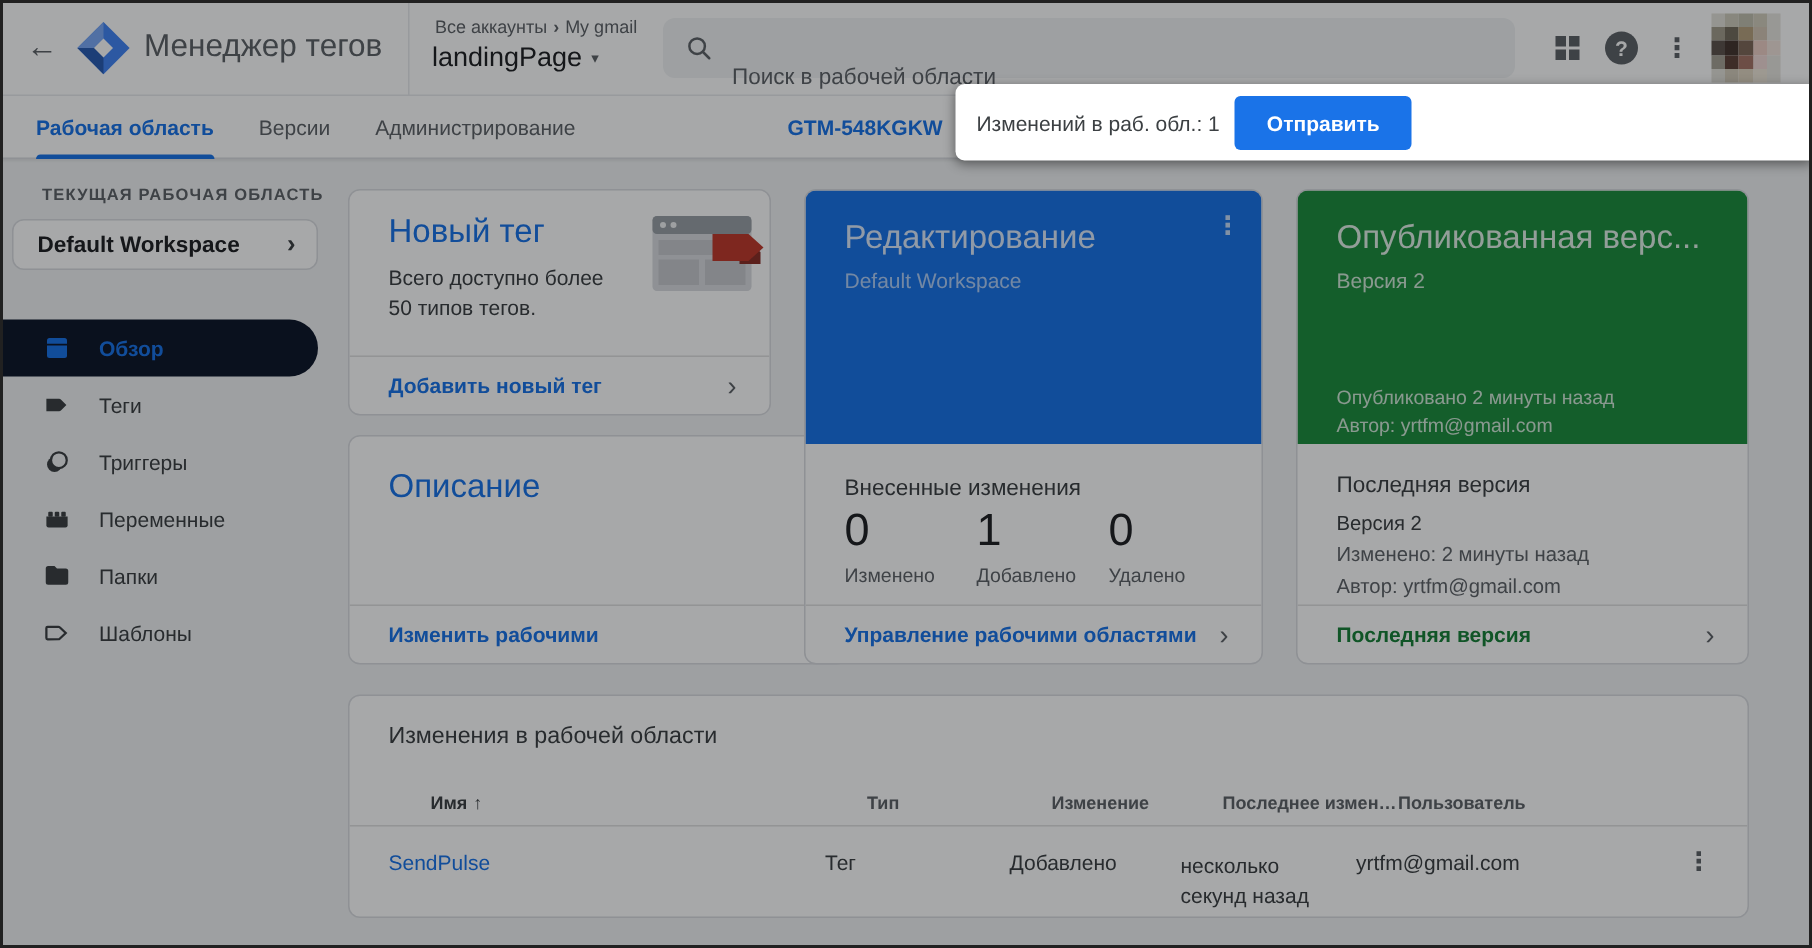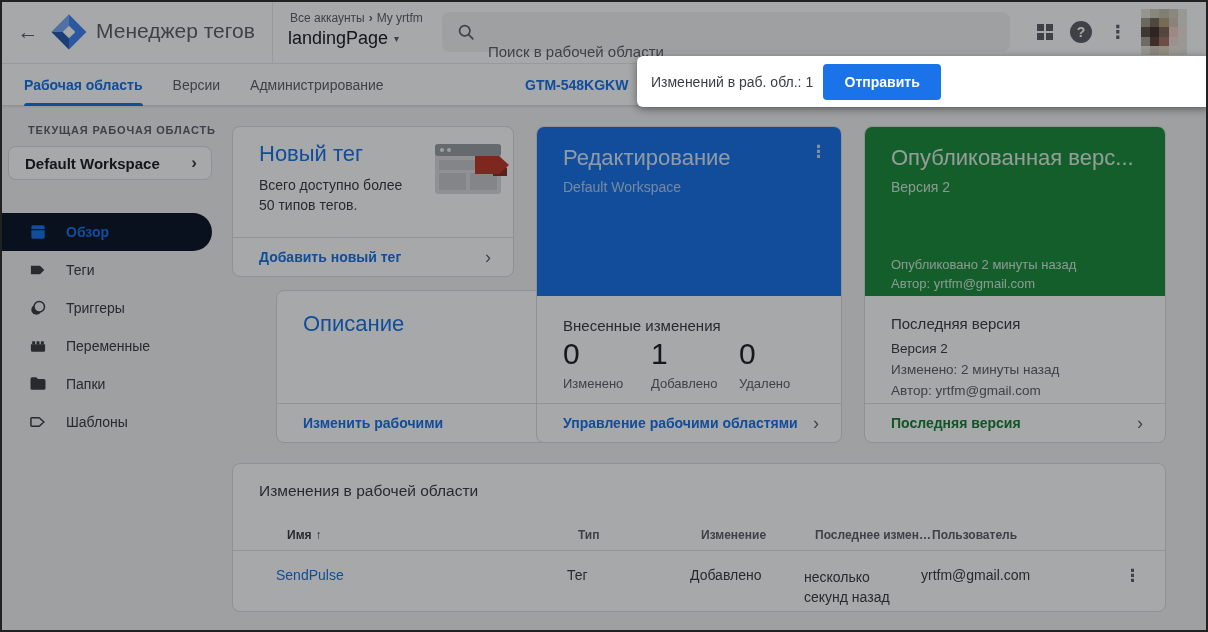--- a/index.html
+++ b/index.html
@@ -52,21 +52,21 @@
   .card-footer { position:absolute; left:0; right:0; bottom:0; height:39px; border-top:1px solid #e0e0e0; display:flex; align-items:center; justify-content:space-between; padding:0 22px 0 26px; cursor:pointer; }
   .card-footer .flink { font-size:14px; font-weight:bold; color:var(--accent-blue,#1a73e8); }
   .card-footer .chev { font-size:18px; color:#5f6368; }
   .card-title-blue { font-size:22px; color:var(--accent-blue,#1a73e8); }
 
   .card-newtag { left:232px; top:126px; width:282px; height:151px; }
   .card-newtag .card-title-blue { position:absolute; left:26px; top:14px; }
   .card-newtag .body-text { position:absolute; left:26px; top:48px; width:152px; font-size:14px; line-height:20px; color:#3c4043; }
   .card-newtag .illo { position:absolute; left:200px; top:13px; }
 
-  .card-desc { left:232px; top:290px; width:334px; height:153px;margin-left:44px; }
+  .card-desc { left:232px; top:290px; width:334px; height:153px; }
   .card-desc .card-title-blue { position:absolute; left:26px; top:20px; }
 
   .card-edit { left:536px; top:126px; width:306px; height:317px; }
   .blue-top { position:absolute; left:0; top:0; right:0; height:169px; background:var(--accent-blue,#1a73e8); }
   .blue-top .bt-title { position:absolute; left:26px; top:18px; font-size:22px; color:rgba(255,255,255,0.85); }
   .blue-top .bt-sub { position:absolute; left:26px; top:52px; font-size:14px; color:rgba(255,255,255,0.65); }
   .blue-top .kebab { position:absolute; right:14px; top:14px; color:rgba(255,255,255,0.75); font-size:17px; font-weight:bold; cursor:pointer; }
   .changes-title { position:absolute; left:26px; top:190px; font-size:15px; color:#3c4043; }
   .stats { position:absolute; left:26px; top:210px; display:flex; }
   .stat { width:88px; }
@@ -89,21 +89,21 @@
   .tbl-title { position:absolute; left:26px; top:18px; font-size:15.5px; color:#3c4043; }
   .tbl-head { position:absolute; left:0; top:60px; right:0; height:27px; font-size:12px; font-weight:bold; color:#5f6368; border-bottom:1px solid #e0e0e0; }
   .th { position:absolute; top:4px;padding-left:28px; }
   .th-name { left:26px; color:#3c4043; cursor:pointer; }
   .th-name .arrow { margin-left:4px; }
   .th-type { left:317px; }
   .th-change { left:440px; }
   .th-mod { left:554px; }
   .th-user { left:671px; }
   .tbl-row { position:absolute; left:0; top:87px; right:0; height:62px; font-size:14px; color:#3c4043; }
-  .td { position:absolute; top:16px;margin-left:17px; }
+  .td { position:absolute; top:16px; }
   .td-name { left:26px; color:var(--accent-blue,#1a73e8); cursor:pointer; }
   .td-type { left:317px; }
   .td-change { left:440px; }
   .td-mod { left:554px; width:106px; line-height:20px; }
   .td-user { left:671px; }
   .row-kebab { position:absolute; right:24px; top:14px; color:#5f6368; font-size:17px; font-weight:bold; cursor:pointer; }
 
   
   .dim-overlay { position:absolute; inset:0; background:rgba(3,5,10,0.35); z-index:40; }
   .highlight-box { position:absolute; left:637px; top:56px; width:571px; height:51px; background:#fff; border-radius:6px 0 0 6px; box-shadow:0 2px 8px rgba(0,0,0,0.45); z-index:50; display:flex; align-items:center; }
@@ -124,21 +124,21 @@
       <polygon points="24,2 46,24 24,46 2,24" fill="#4285f4"></polygon>
       <polygon points="24,2 2,24 24,24" fill="#7baaf7"></polygon>
       <polygon points="2,24 24,46 24,24" fill="#2a5db3"></polygon>
       <polygon points="24,16 32,24 24,32 16,24" fill="#ffffff"></polygon>
     </svg>
 
     <div class="app-title">Менеджер тегов</div>
     <div class="header-divider"></div>
 
     <div class="crumb">
-      <span>Все аккаунты</span><span class="sep">›</span><span>My yrtfm</span>
+      <span>Все аккаунты</span><span class="sep">›</span><span>My gmail</span>
     </div>
     <div class="container-picker">
       <span>landingPage</span><span class="caret">▾</span>
     </div>
 
     <div class="search-box">
       <svg width="20" height="20" viewBox="0 0 24 24">
         <circle cx="10.5" cy="10.5" r="6.2" fill="none" stroke="#5f6368" stroke-width="2"></circle>
         <line x1="15.2" y1="15.2" x2="20.2" y2="20.2" stroke="#5f6368" stroke-width="2" stroke-linecap="round"></line>
       </svg>

